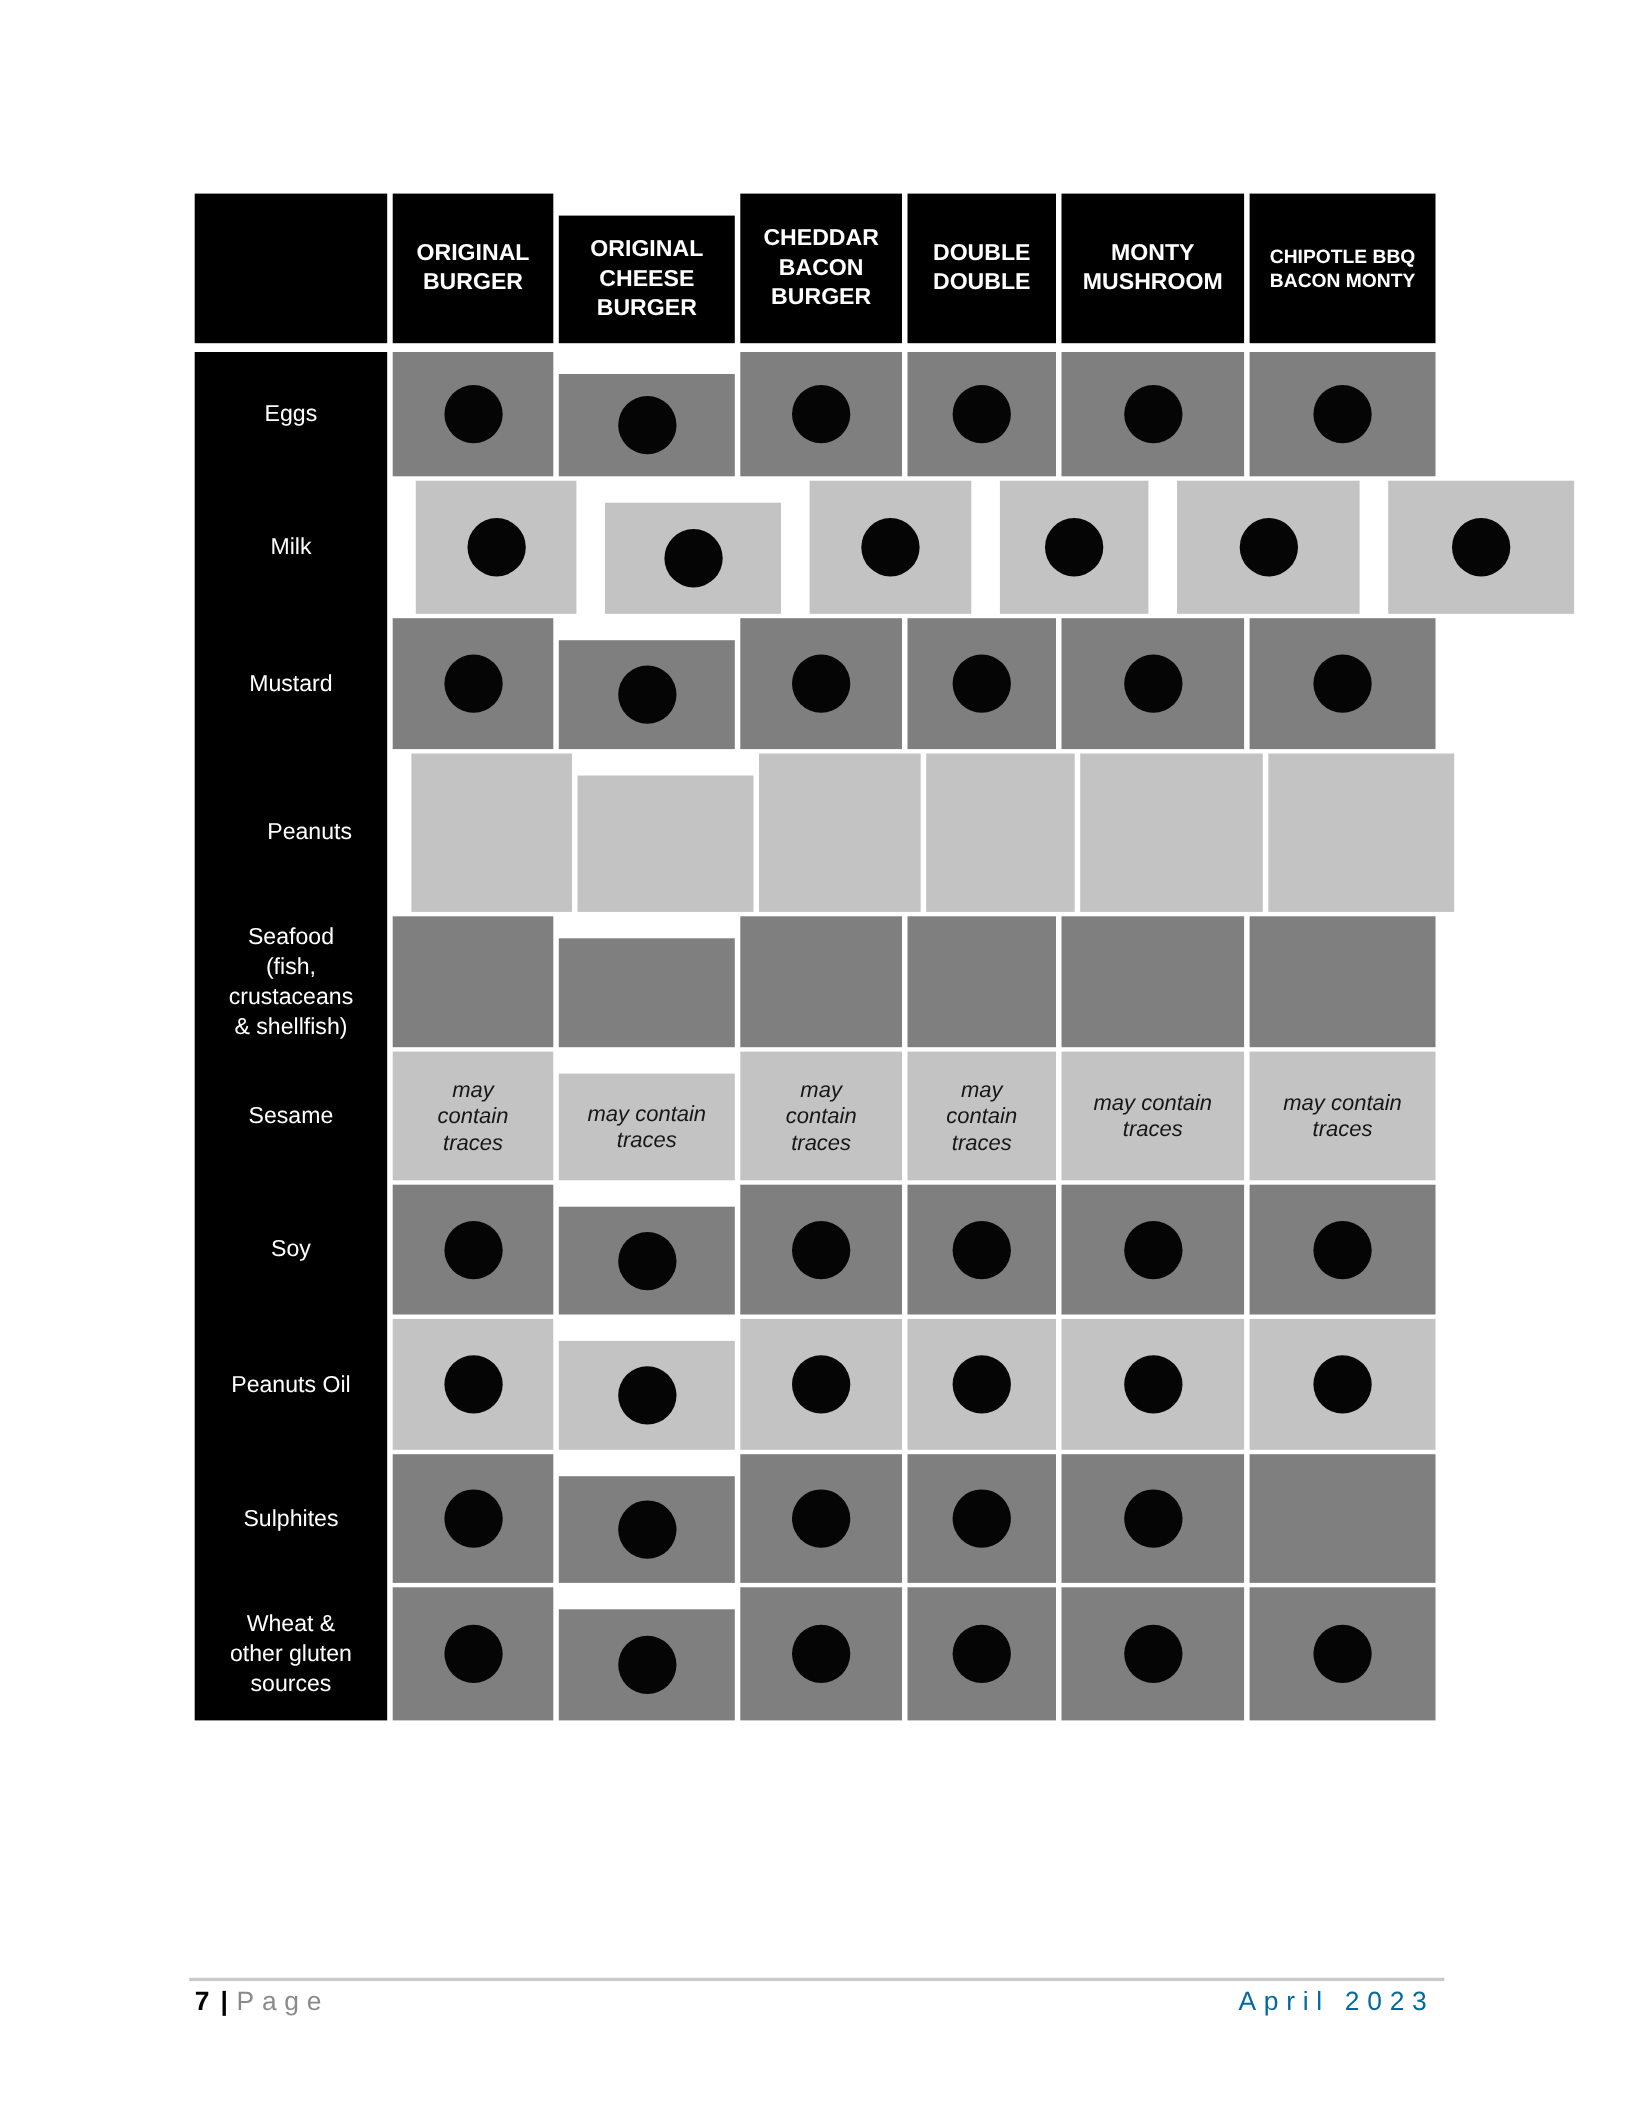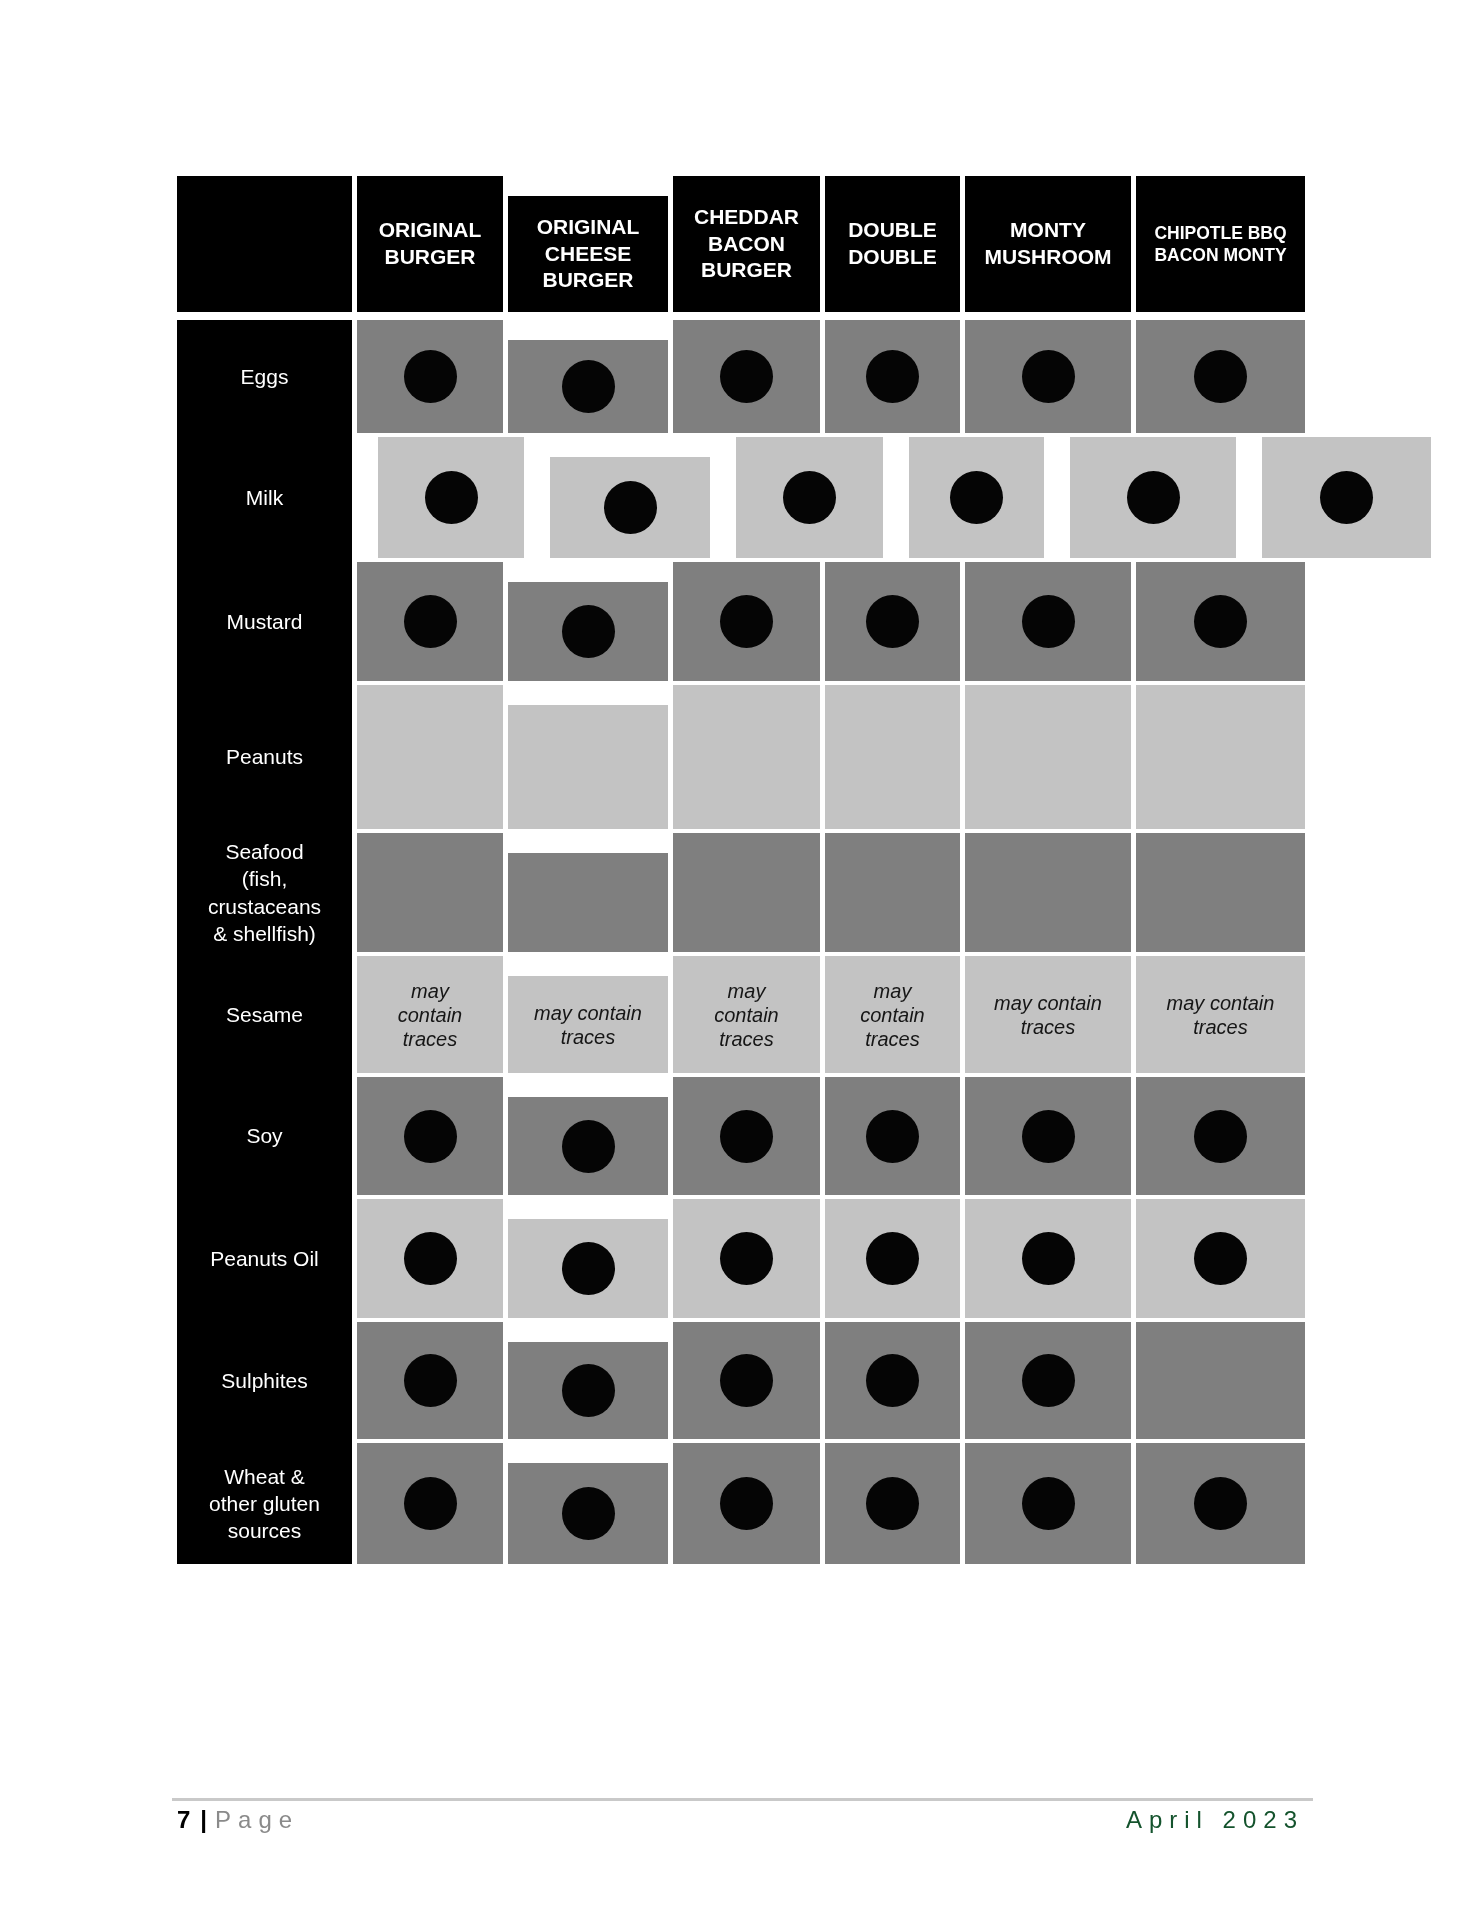--- a/index.html
+++ b/index.html
@@ -30,21 +30,21 @@
   .w3{width:135px;}
   .w4{width:166px;}
   .w5{width:169px;}
 
   .table-body{position:relative;margin-top:8px;}
   .label-backdrop{position:absolute;left:0;top:0;bottom:0;width:175px;background:#000000;}
 
   .row{display:flex;gap:5px;margin-bottom:4px;position:relative;}
   .row:last-child{margin-bottom:0;}
   
-  .r0{height:113px;}.r1{height:121px;gap:26px;}.r2{height:119px;}.r3{height:144px;}
+  .r0{height:113px;}.r1{height:121px;gap:26px;}.r2{height:119px;}.r3{height:144px;padding-left:17px;}
   .r4{height:119px;}.r5{height:117px;}.r6{height:118px;}.r7{height:119px;}
   .r8{height:117px;}.r9{height:118px;}.r10{height:121px;}
 
   .label-cell{
     width:175px;flex:0 0 auto;color:#ffffff;background:transparent;
     display:flex;align-items:center;justify-content:center;
     text-align:center;font-size:21px;line-height:1.3;
     padding:0 28px;box-sizing:border-box;
   }
   .cell{
@@ -69,21 +69,21 @@
     background:#c9c9c9;
   }
   .footer-left{
     position:absolute;left:177px;top:1806px;font-size:24px;color:#000000;
     white-space:nowrap;
   }
   .page-number{font-weight:bold;color:#000000;}
   .footer-separator{color:#000000;margin:0 8px 0 10px;font-weight:bold;}
   .page-word{color:#8a8a8a;letter-spacing:7px;}
   .footer-right{
-    position:absolute;top:1806px;right:180px;font-size:24px;color:#14532d;
+    position:absolute;top:1806px;right:180px;font-size:24px;color:#0369a1;
     letter-spacing:7px;white-space:nowrap;
   }
 </style>
 </head>
 <body>
 
 <div class="page">
 
   <div class="allergen-table">
     <div class="header-row">

